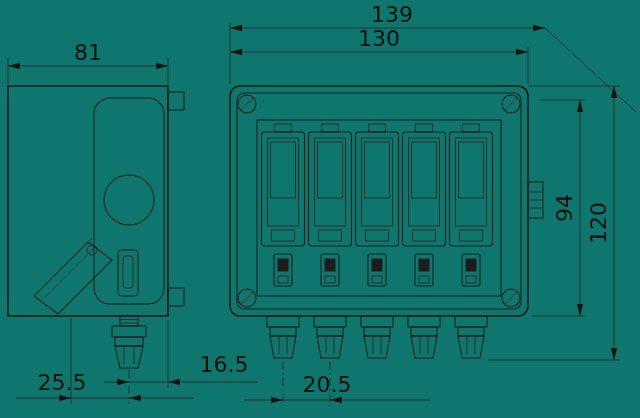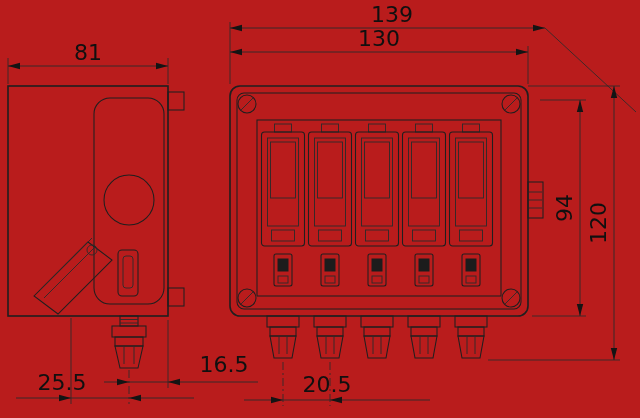--- a/index.html
+++ b/index.html
@@ -1,16 +1,16 @@
 <!DOCTYPE html>
 <html><head>
 <meta charset="utf-8">
 <style>
   html,body{margin:0;padding:0;background:#fff;}
-  .canvas{position:relative;width:640px;height:418px;background:#b91c1c;overflow:hidden;}
+  .canvas{position:relative;width:640px;height:418px;background:#0f766e;overflow:hidden;}
   svg{display:block;}
   .outline{fill:none;stroke:#1f1f1f;stroke-width:1.6;}
   .inner{fill:none;stroke:#1f1f1f;stroke-width:1.05;}
   .fine{fill:none;stroke:#2b2b2b;stroke-width:0.9;}
   .dimline{fill:none;stroke:#2b2b2b;stroke-width:0.9;}
   .extline{fill:none;stroke:#2b2b2b;stroke-width:0.85;}
   .centerline{fill:none;stroke:#2b2b2b;stroke-width:0.85;stroke-dasharray:8 3 2 3;}
   .arrow{fill:#141414;stroke:none;}
   .darkfill{fill:#1c1c1c;stroke:#1c1c1c;}
   text.dim{font-family:"DejaVu Sans", sans-serif;font-size:22px;fill:#101010;text-anchor:middle;}

